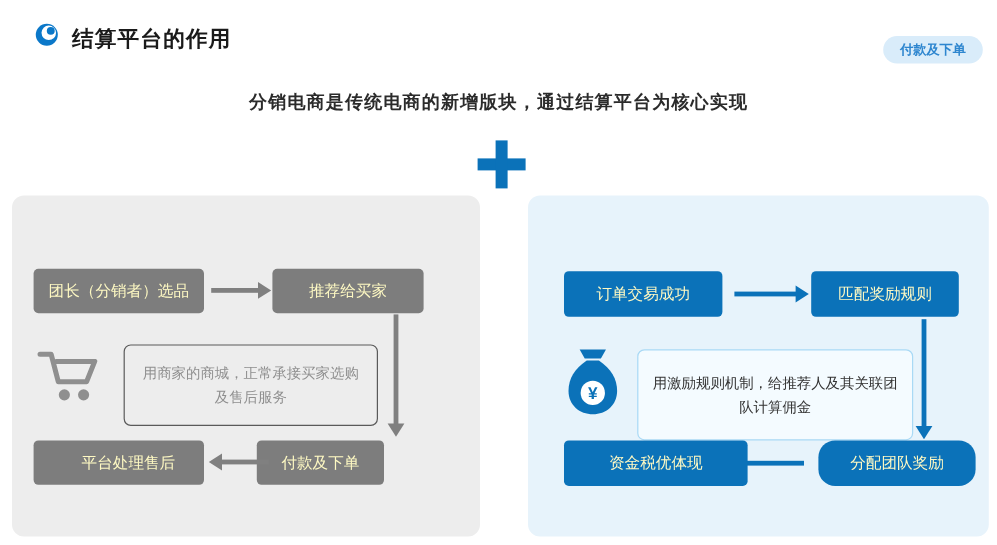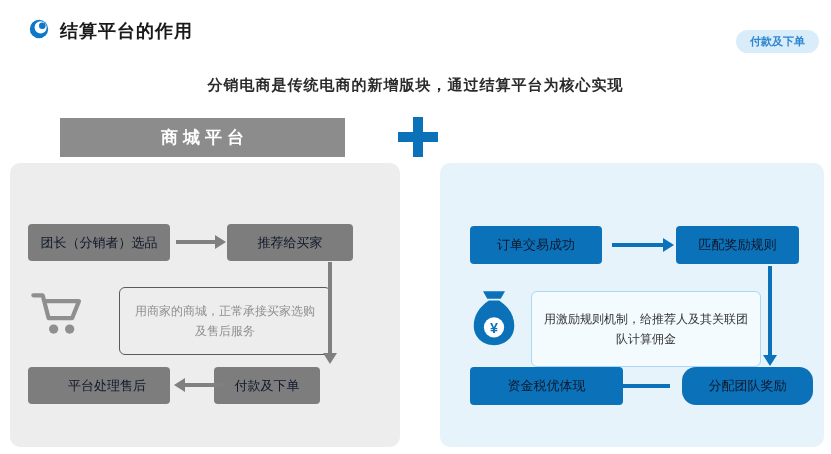--- a/index.html
+++ b/index.html
@@ -25,21 +25,21 @@
   .panel-body.gray { left:10px; width:390px; background:var(--panel-gray,#ededed); }
   .panel-body.blue { left:440px; width:384px; background:var(--panel-blue,#e8f3fb); }
 
   
   .plus { position:absolute; left:398px; top:117px; width:40px; height:40px; }
   .plus::before { content:""; position:absolute; left:0; top:15px; width:40px; height:10px; background:var(--blue,#0b72b9); }
   .plus::after  { content:""; position:absolute; left:15px; top:0; width:10px; height:40px; background:var(--blue,#0b72b9); }
 
   
   .node { position:absolute; display:flex; align-items:center; justify-content:center;
-          color:#0f172a; font-size:13px; border-radius:4px; }
+          color:#fef9c3; font-size:13px; border-radius:4px; }
   .node.gray { background:var(--node-gray,#7d7d7d); }
   .node.blue { background:var(--blue,#0b72b9); }
 
   
   .note { position:absolute; display:flex; align-items:center; justify-content:center;
           text-align:center; font-size:12px; line-height:1.7; border-radius:6px; padding:6px 12px; }
   .note.gray-note { border:1px solid #5a5a5a; color:var(--note-text-gray,#8f8f8f); background:transparent; }
   .note.blue-note { border:1px solid var(--note-border-blue,#a9d9f5); color:#333; background:var(--note-bg-blue,#f4fbff); }
 
   
@@ -69,40 +69,39 @@
         <circle cx="13.8" cy="10.2" r="6.6" fill="#ffffff"></circle>
         <circle cx="15.6" cy="8.4" r="3.6" fill="#0b78c9"></circle>
       </svg>
     </span>
     <span class="page-title">结算平台的作用</span>
   </div>
   <span class="badge">付款及下单</span>
 
   <div class="subtitle">分销电商是传统电商的新增版块，通过结算平台为核心实现</div>
 
-  <div class="panel-header gray">商城平台</div>
 
   <div class="plus" aria-label="plus-icon"></div>
 
   <div class="panel-body gray"></div>
   <div class="panel-body blue"></div>
 
   <div class="node gray" style="left:28px; top:224px; width:142px; height:37px;">团长（分销者）选品</div>
   <div class="arrow-r c-gray" style="left:176px; top:240px; width:40px;"></div>
   <div class="node gray" style="left:227px; top:224px; width:126px; height:37px;">推荐给买家</div>
 
   <span class="icon-abs" style="left:30px; top:288px;" aria-label="shopping-cart-icon">
     <svg width="54" height="50" viewBox="0 0 64 58">
       <path d="M4 8 h11 l7 27 h28 l8 -20 H20" fill="none" stroke="#8f8f8f" stroke-width="5" stroke-linejoin="round" stroke-linecap="round"></path>
       <circle cx="28" cy="48" r="5.5" fill="#8f8f8f"></circle>
       <circle cx="47" cy="48" r="5.5" fill="#8f8f8f"></circle>
     </svg>
   </span>
 
-  <div class="note gray-note" style="left:103px; top:287px; width:212px; height:68px;margin-left:16px;">用商家的商城，正常承接买家选购及售后服务</div>
+  <div class="note gray-note" style="left:103px; top:287px; width:212px; height:68px;">用商家的商城，正常承接买家选购及售后服务</div>
 
   <div class="arrow-d c-gray" style="left:328px; top:262px; height:92px;"></div>
 
   <div class="node gray" style="left:214px; top:367px; width:106px; height:37px;">付款及下单</div>
   <div class="arrow-l c-gray" style="left:184px; top:383px; width:40px;"></div>
   <div class="node gray" style="left:28px; top:367px; width:142px; height:37px;padding-left:16px;">平台处理售后</div>
 
   <div class="node blue" style="left:470px; top:226px; width:132px; height:38px;">订单交易成功</div>
   <div class="arrow-r c-blue" style="left:612px; top:243px; width:52px;"></div>
   <div class="node blue" style="left:676px; top:226px; width:123px; height:38px;">匹配奖励规则</div>

